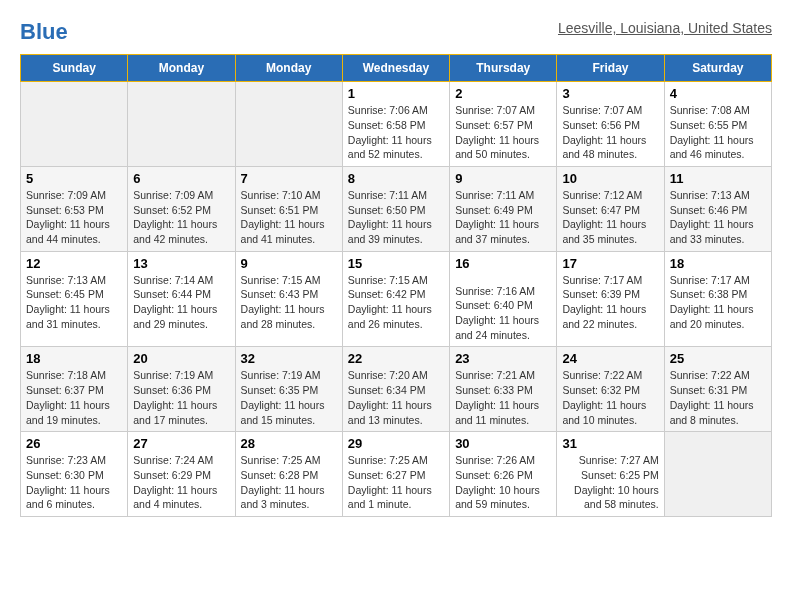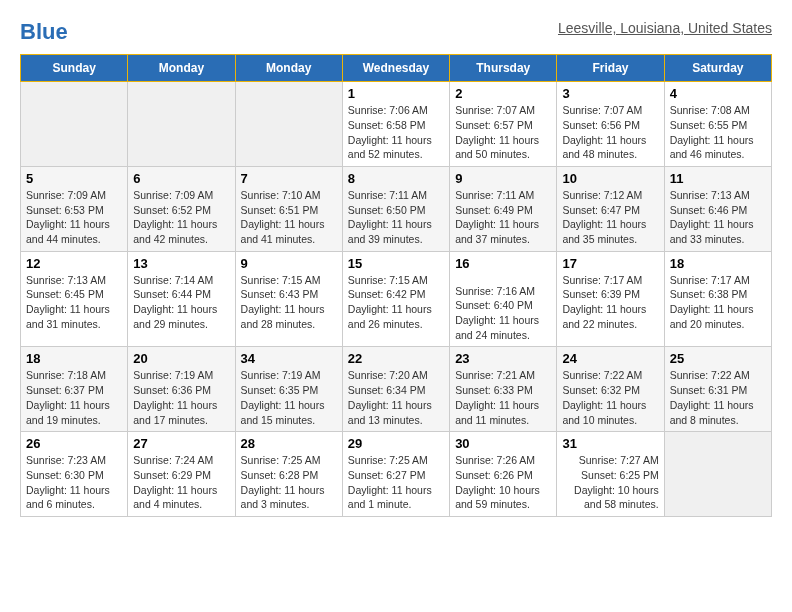--- a/index.html
+++ b/index.html
@@ -263,21 +263,21 @@
 and 19 minutes.</div>
         </td>
         <td>
           <span class="day-number">20</span>
           <div class="day-info" style="white-space: pre-line;">Sunrise: 7:19 AM
 Sunset: 6:36 PM
 Daylight: 11 hours
 and 17 minutes.</div>
         </td>
         <td>
-          <span class="day-number">34</span>
+          <span class="day-number">32</span>
           <div class="day-info" style="white-space: pre-line;">Sunrise: 7:19 AM
 Sunset: 6:35 PM
 Daylight: 11 hours
 and 15 minutes.</div>
         </td>
         <td>
           <span class="day-number">22</span>
           <div class="day-info" style="white-space: pre-line;">Sunrise: 7:20 AM
 Sunset: 6:34 PM
 Daylight: 11 hours

